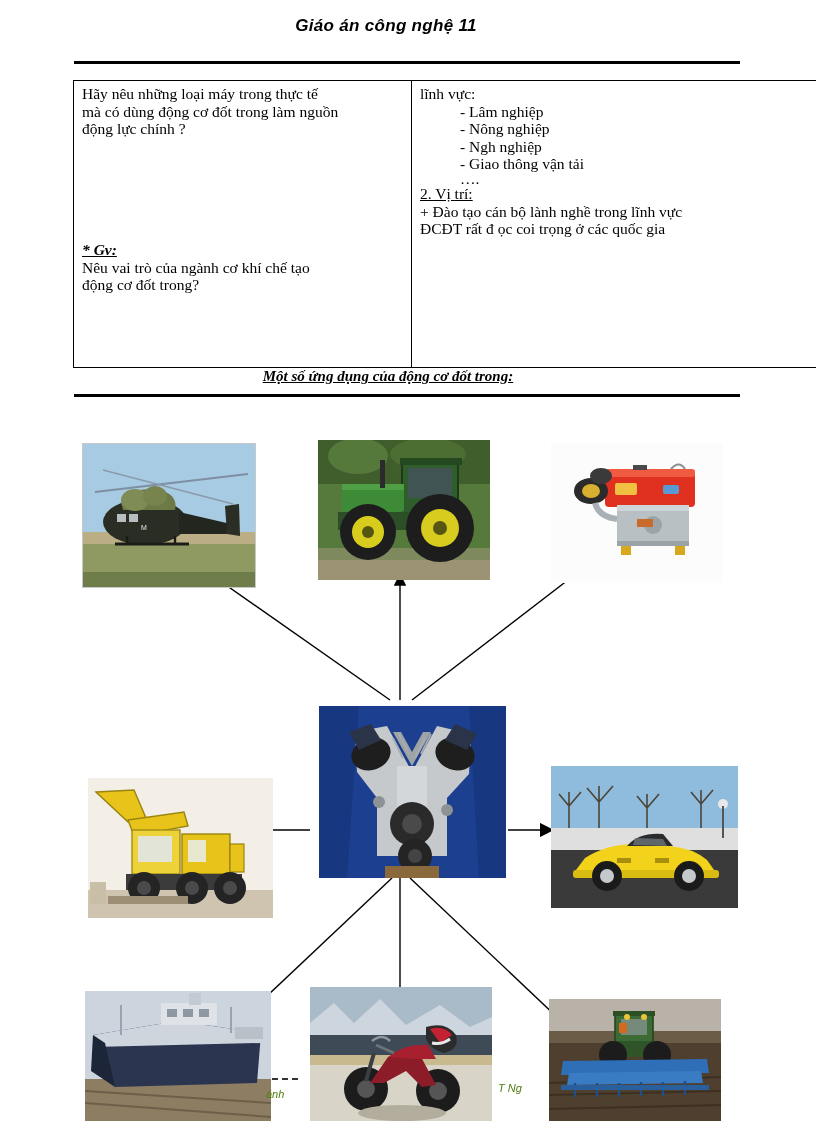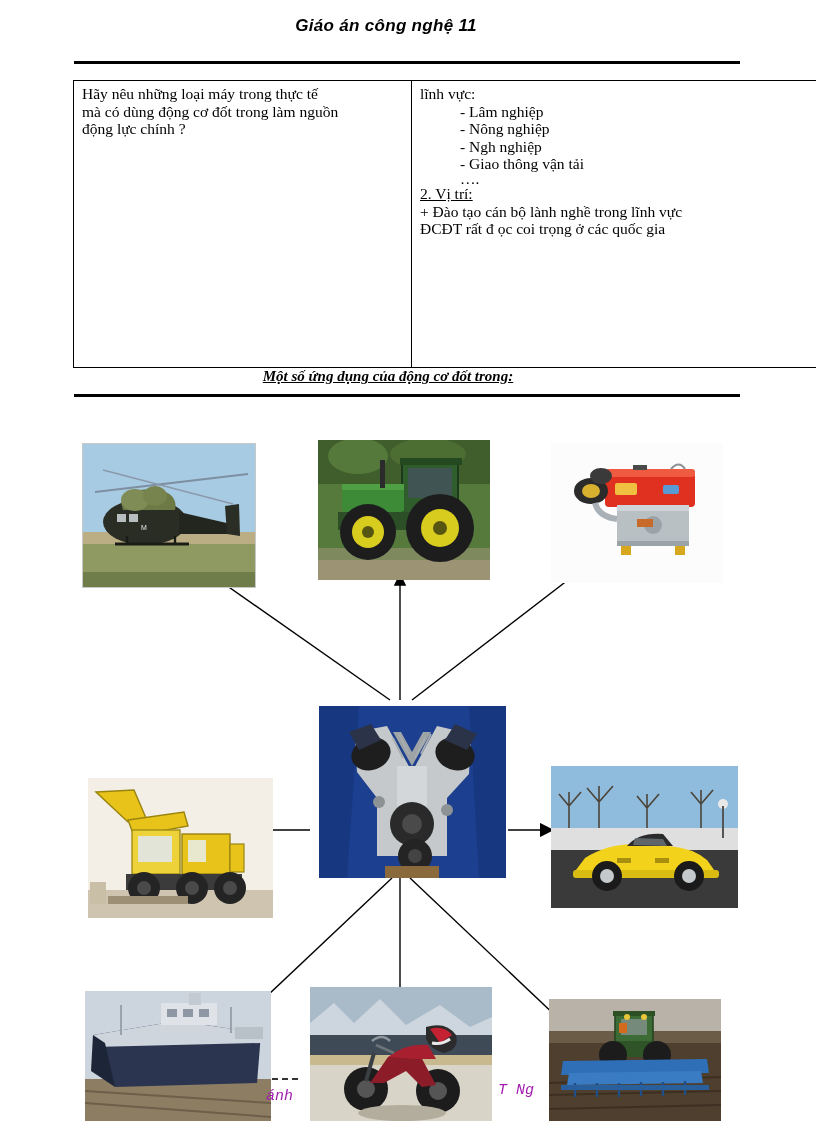--- a/index.html
+++ b/index.html
@@ -145,43 +145,48 @@
 
   svg.arrows {
     position: absolute;
     left: 0; top: 0;
     width: 816px; height: 723px;
     pointer-events: none;
   }
 
   .stray-text {
     position: absolute;
-    font-family: Liberation Mono, monospace;
+    font-family: Liberation Sans, sans-serif;
     font-style: italic;
-    font-size: 15px;
-    color: #a21caf;
+    font-size: 11px;
+    color: #4d7c0f;
   }
   .stray-dash {
     position: absolute;
     border-top: 2px dashed #333;
     width: 26px;
   }
 </style>
 </head>
 <body>
 
 <div class="page-title">Giáo án công nghệ  11</div>
 <div class="rule-top"></div>
 
 <div class="lesson-table">
 
   <div class="cell cell-left">
     <div class="q-text"> Hãy nêu những loại máy trong thực tế
 mà có dùng động cơ đốt trong làm nguồn
 động lực chính ?</div>
+    <div class="gv-block">
+      <div class="gv-label">* Gv:</div>
+      <div class="gv-body"> Nêu vai trò của ngành cơ khí chế tạo
+động cơ đốt trong?</div>
+    </div>
   </div>
 
   <div class="cell cell-right">
     <div class="field-head">lĩnh vực:</div>
     <ul class="field-list">
       <li>- Lâm nghiệp</li>
       <li>- Nông nghiệp</li>
       <li>- Ngh    nghiệp</li>
       <li>- Giao thông vận tải</li>
     </ul>

